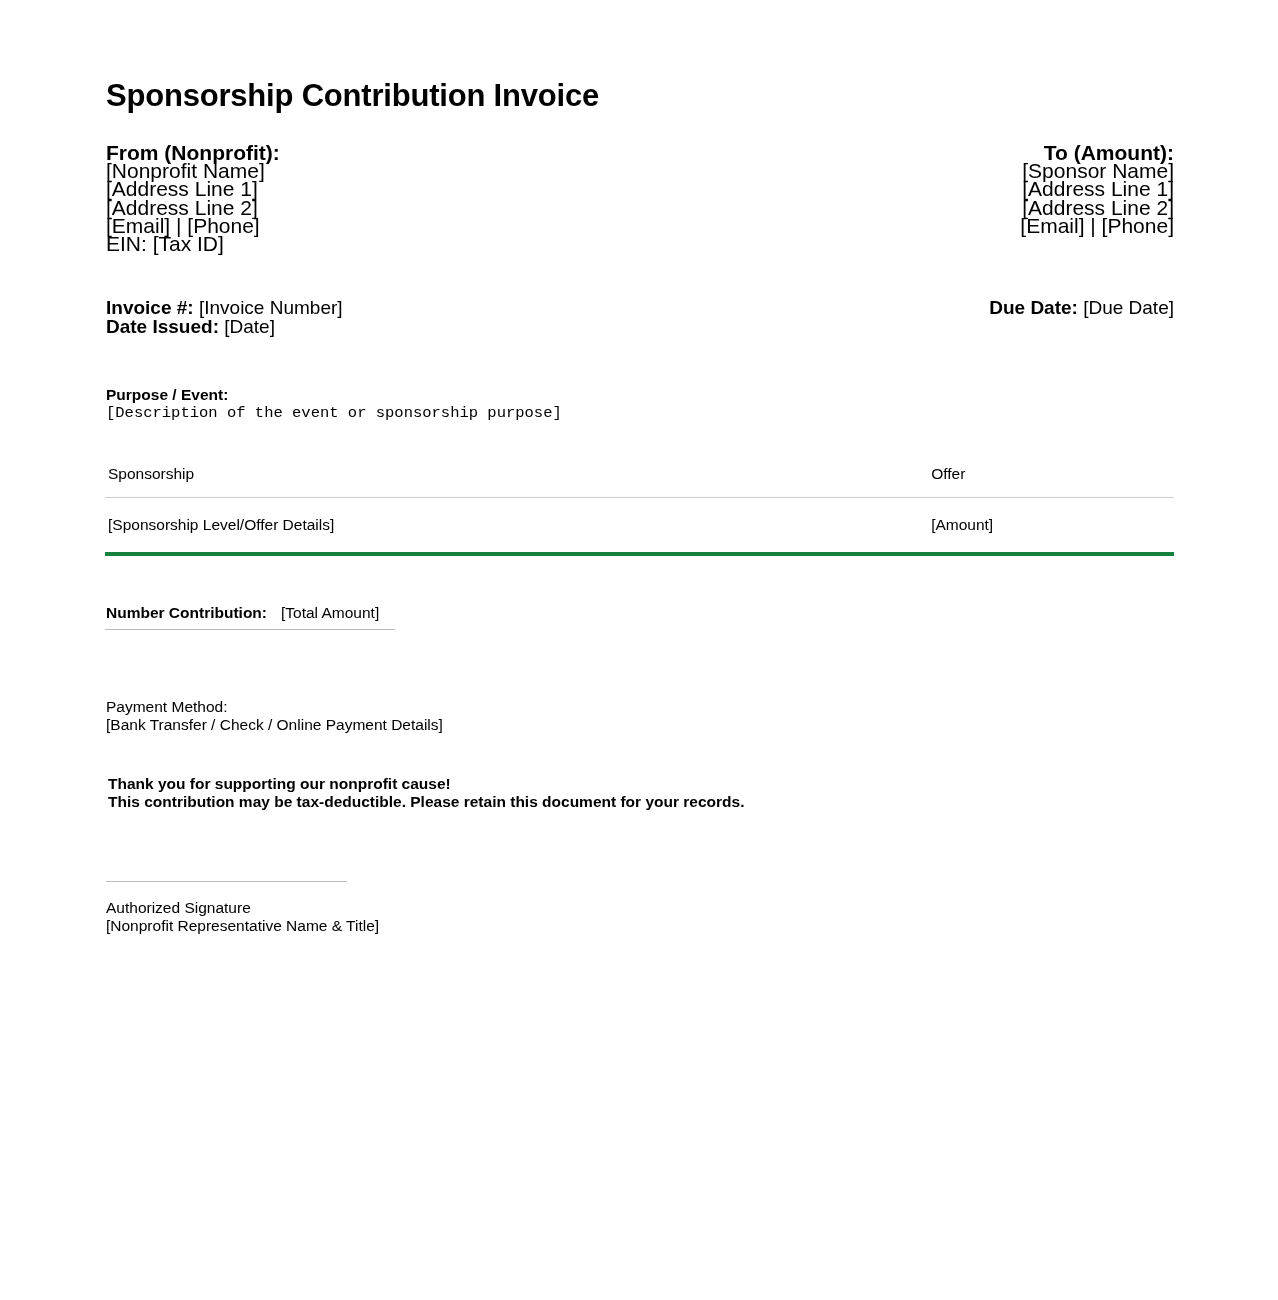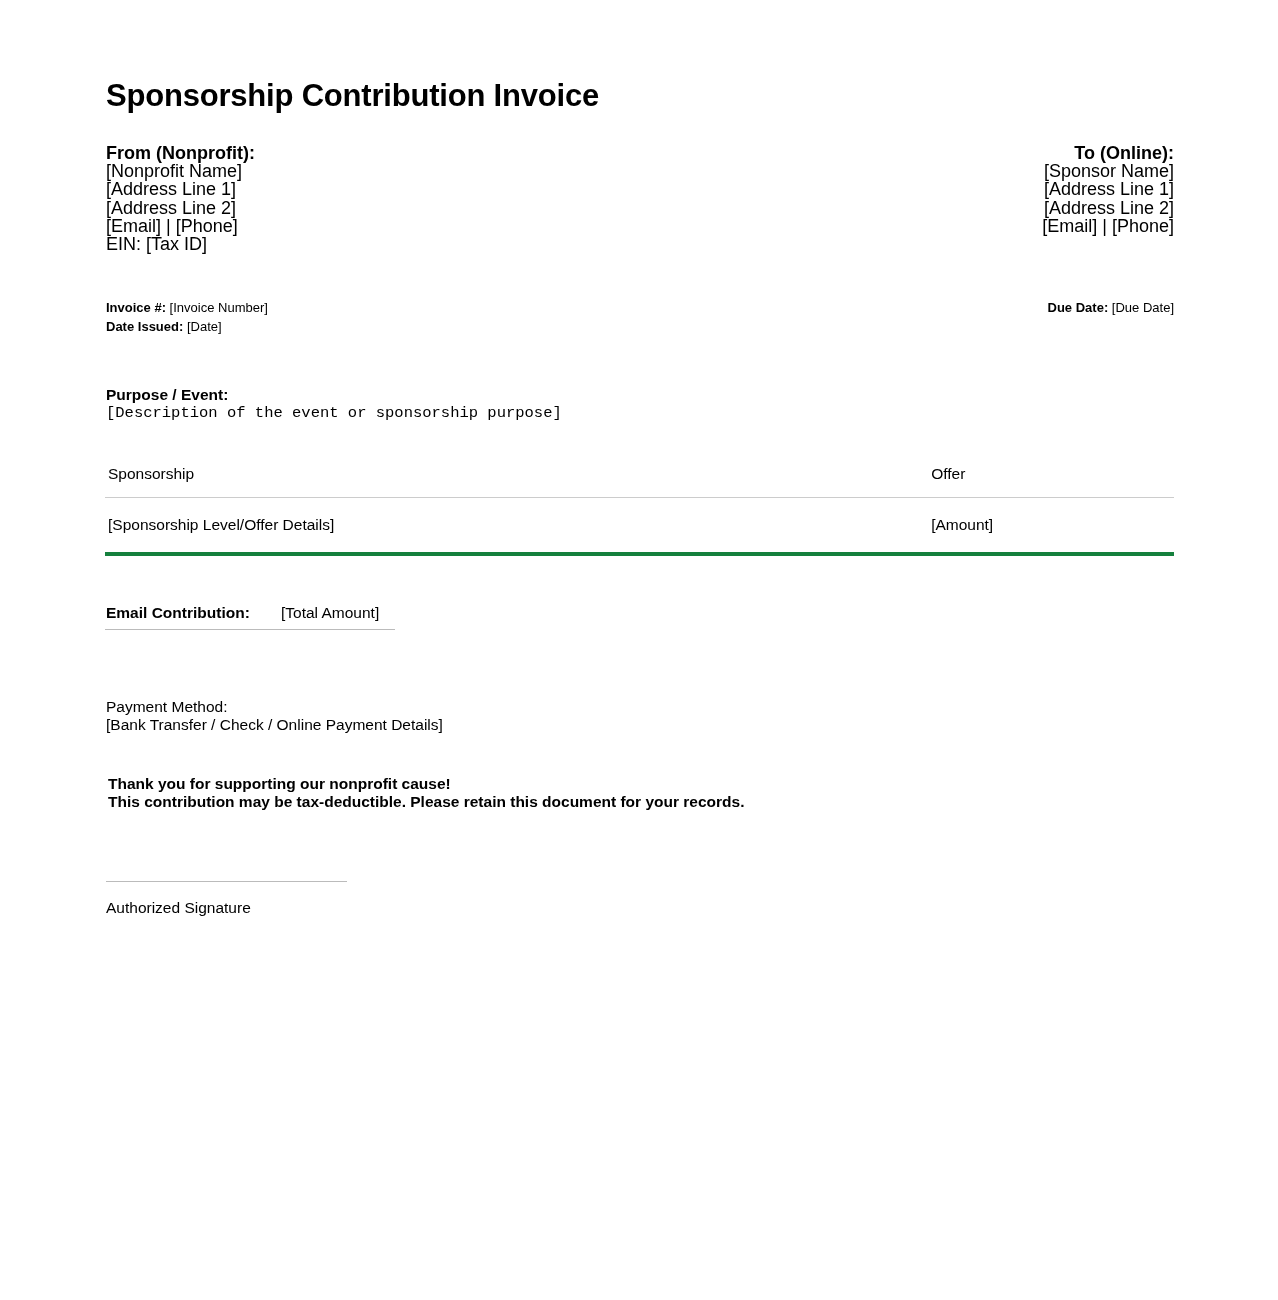--- a/index.html
+++ b/index.html
@@ -33,21 +33,21 @@
     font-weight: bold;
     line-height: 1.15;
     letter-spacing: -0.2px;
     margin: 0 0 30px 1px;
   }
   
   .parties {
     display: flex;
     justify-content: space-between;
     align-items: flex-start;
-    font-size: 18px;
+    font-size: 21px;
     line-height: 18.3px;
   }
   .party-from {
     text-align: left;
     padding-left: 1px;
   }
   .party-to {
     text-align: right;
   }
   .party-heading {
@@ -57,21 +57,21 @@
   .party-line {
     display: block;
     white-space: pre;
   }
   
   .meta {
     display: flex;
     justify-content: space-between;
     align-items: flex-start;
     margin-top: 46px;
-    font-size: 13px;
+    font-size: 19px;
     line-height: 18.3px;
   }
   .meta-left { padding-left: 1px; }
   .meta-row { display: block; white-space: pre; }
   .meta-label { font-weight: bold; }
   
   .purpose {
     margin-top: 50px;
     font-size: 15.5px;
     line-height: 18.3px;
@@ -163,21 +163,21 @@
     <div class="parties">
       <div class="party-from">
         <span class="party-heading">From (Nonprofit):</span>
         <span class="party-line">[Nonprofit Name]</span>
         <span class="party-line">[Address Line 1]</span>
         <span class="party-line">[Address Line 2]</span>
         <span class="party-line">[Email] | [Phone]</span>
         <span class="party-line">EIN: [Tax ID]</span>
       </div>
       <div class="party-to">
-        <span class="party-heading">To (Online):</span>
+        <span class="party-heading">To (Amount):</span>
         <span class="party-line">[Sponsor Name]</span>
         <span class="party-line">[Address Line 1]</span>
         <span class="party-line">[Address Line 2]</span>
         <span class="party-line">[Email] | [Phone]</span>
       </div>
     </div>
 
     <div class="meta">
       <div class="meta-left">
         <span class="meta-row"><span class="meta-label">Invoice #:</span> <span>[Invoice Number]</span></span>
@@ -202,34 +202,35 @@
       </thead>
       <tbody>
         <tr>
           <td class="col-desc">[Sponsorship Level/Offer Details]</td>
           <td class="col-amount">[Amount]</td>
         </tr>
       </tbody>
     </table>
 
     <div class="total">
-      <span class="total-label">Email Contribution:</span><span class="total-value">[Total Amount]</span>
+      <span class="total-label">Number Contribution:</span><span class="total-value">[Total Amount]</span>
     </div>
 
     <div class="payment">
       <span class="payment-heading">Payment Method:</span>
       <span class="payment-text">[Bank Transfer / Check / Online Payment Details]</span>
     </div>
 
     <div class="notes">
       <span class="note-line">Thank you for supporting our nonprofit cause!</span>
       <span class="note-line">This contribution may be tax-deductible. Please retain this document for your records.</span>
     </div>
 
     <div class="signature">
       <div class="signature-rule"></div>
       <div class="signature-text">
         <span class="signature-line">Authorized Signature</span>
+        <span class="signature-line">[Nonprofit Representative Name &amp; Title]</span>
       </div>
     </div>
 
   </div>
 </div>
 
 </body></html>

